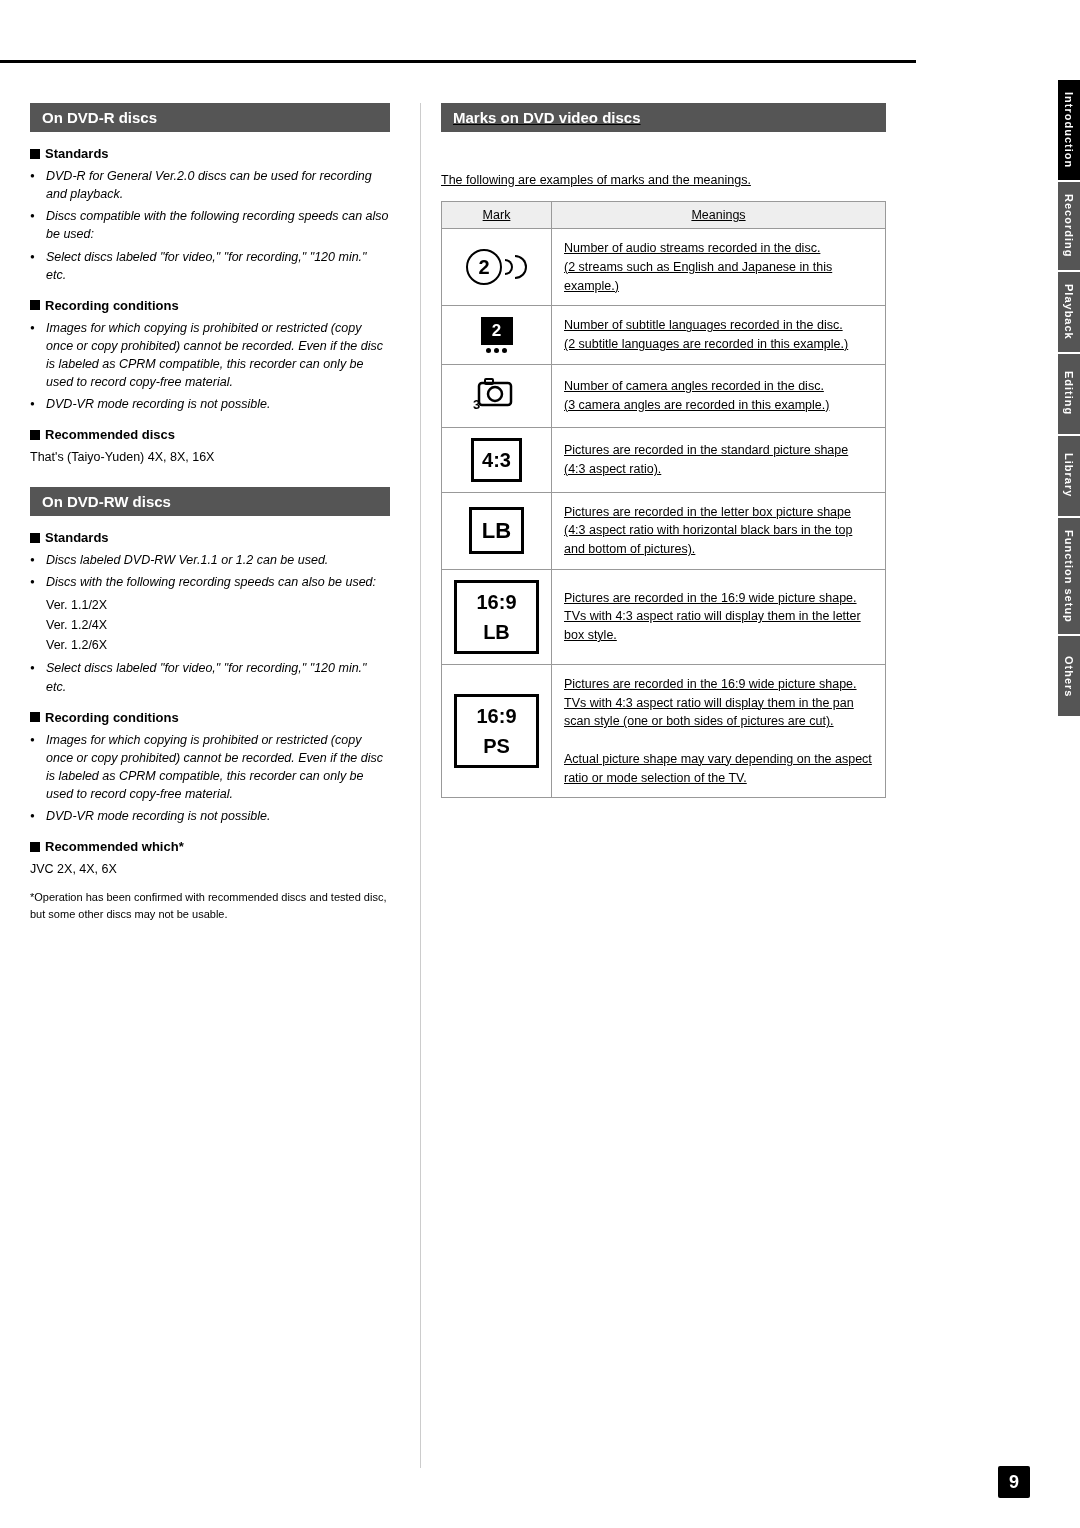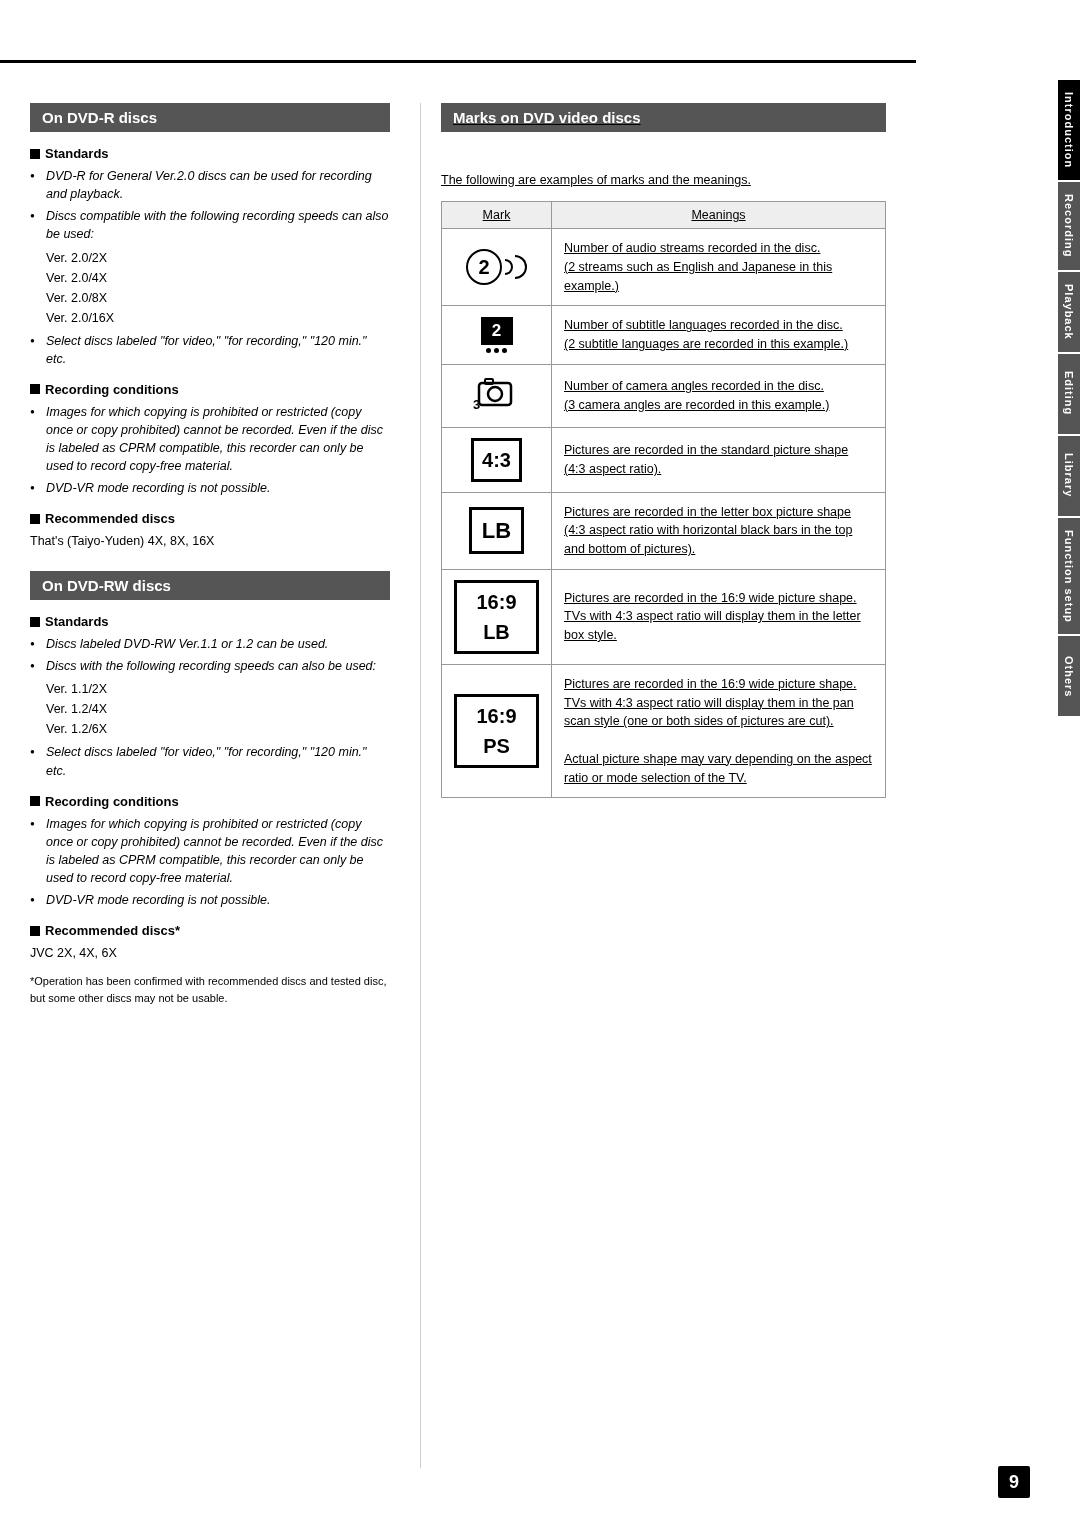--- a/index.html
+++ b/index.html
@@ -336,23 +336,20 @@
     <div class="left-column">
 
       <div class="section-gap">
         <span class="section-header">On DVD-R discs</span>
 
         <div class="sub-header">Standards</div>
         <ul class="bullet-list">
           <li>DVD-R for General Ver.2.0 discs can be used for recording and playback.</li>
           <li>Discs compatible with the following recording speeds can also be used:</li>
         </ul>
-        <div class="indent-text">
-          Ver. 2.0/2X<br>Ver. 2.0/4X<br>Ver. 2.0/8X<br>Ver. 2.0/16X
-        </div>
         <ul class="bullet-list" style="margin-top:4px;">
           <li>Select discs labeled "for video," "for recording," "120 min." etc.</li>
         </ul>
 
         <div class="sub-header">Recording conditions</div>
         <ul class="bullet-list">
           <li>Images for which copying is prohibited or restricted (copy once or copy prohibited) cannot be recorded. Even if the disc is labeled as CPRM compatible, this recorder can only be used to record copy-free material.</li>
           <li>DVD-VR mode recording is not possible.</li>
         </ul>
 
@@ -374,21 +371,21 @@
         <ul class="bullet-list" style="margin-top:4px;">
           <li>Select discs labeled "for video," "for recording," "120 min." etc.</li>
         </ul>
 
         <div class="sub-header">Recording conditions</div>
         <ul class="bullet-list">
           <li>Images for which copying is prohibited or restricted (copy once or copy prohibited) cannot be recorded. Even if the disc is labeled as CPRM compatible, this recorder can only be used to record copy-free material.</li>
           <li>DVD-VR mode recording is not possible.</li>
         </ul>
 
-        <div class="sub-header">Recommended discs*</div>
+        <div class="sub-header">Recommended which*</div>
         <div class="plain-text">JVC 2X, 4X, 6X</div>
 
         <div class="footnote">*Operation has been confirmed with recommended discs and tested disc, but some other discs may not be usable.</div>
       </div>
 
     </div>
 
     <div class="right-column">
       <span class="section-header" style="display:block; margin-bottom:12px;">Marks on DVD video discs</span>
       <div class="intro-text">The following are examples of marks and the meanings.</div>

